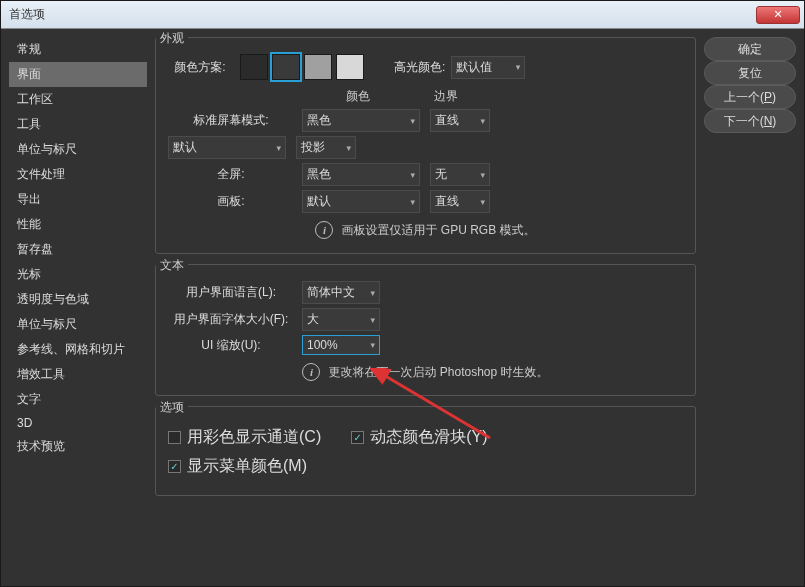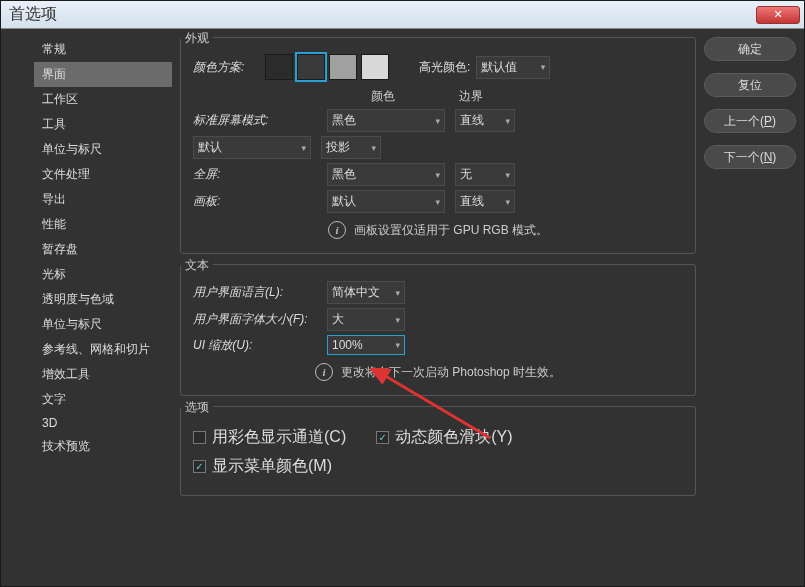--- a/index.html
+++ b/index.html
@@ -1,36 +1,36 @@
 <!DOCTYPE html>
 <html><head>
 <meta charset="utf-8">
 <style>
 * { box-sizing: border-box; margin: 0; padding: 0; font-family: "Microsoft YaHei", sans-serif; }
 body { background: #323232; width: 805px; height: 587px; overflow: hidden; }
 
 .window { width: 805px; height: 587px; background: #323232; border: 1px solid #1a1a1a; display: flex; flex-direction: column; }
 
 .titlebar { height: 28px; background: linear-gradient(to bottom, #e8f0f8, #d4e0ec); display: flex; align-items: center; justify-content: space-between; padding: 0 4px 0 8px; border-bottom: 1px solid #888; }
-.titlebar-title { font-size: 16px; color: #333; }
+.titlebar-title { font-size: 12px; color: #333; }
 .close-btn { width: 44px; height: 18px; background: linear-gradient(to bottom, #e77, #c43535); border: 1px solid #933; border-radius: 3px; display: flex; align-items: center; justify-content: center; color: #fff; font-size: 11px; cursor: pointer; }
 
-.main-area { flex: 1; display: flex; background: #323232; padding: 8px; gap: 8px; margin-left: 25px; }
+.main-area { flex: 1; display: flex; background: #323232; padding: 8px; gap: 8px; }
 
 .sidebar { width: 138px; background: #323232; }
 .sidebar-item { padding: 4px 8px; font-size: 12px; color: #ddd; cursor: pointer; }
 .sidebar-item.selected { background: #6b6b6b; }
 
 .content { flex: 1; display: flex; flex-direction: column; gap: 10px; }
 
 .panel { border: 1px solid #555; border-radius: 3px; padding: 10px 12px 14px 12px; position: relative; }
 .panel-title { position: absolute; top: -8px; left: 0; background: #323232; padding: 0 4px; font-size: 12px; color: #ccc; }
 
 .row { display: flex; align-items: center; margin: 4px 0; font-size: 12px; color: #ddd; }
-.row-label { text-align: left; width: 126px; margin-right: 8px; font-style: italic; }
+.row-label { text-align: center; width: 126px; margin-right: 8px; }
 
 .swatches { display: flex; gap: 4px; }
 .swatch { width: 28px; height: 26px; border: 1px solid #1a1a1a; cursor: pointer; }
 .swatch.selected { outline: 2px solid #2a9fd6; }
 
 .highlight-label { margin-left: 30px; margin-right: 6px; }
 .select { background: #3a3a3a; border: 1px solid #4b4b4b; color: #ddd; font-size: 12px; padding: 2px 4px; display: inline-flex; align-items: center; justify-content: space-between; cursor: pointer; }
 .select.w110 { width: 118px; }
 .select.w70 { width: 60px; }
 .select.highlighted { border: 1px solid #2a9fd6; }
@@ -42,21 +42,21 @@
 .col-h3 { width: 64px; text-align: center; }
 
 .info-row { display: flex; align-items: center; margin: 8px 0 0 0; justify-content: center; gap: 8px; font-size: 12px; color: #ccc; }
 .info-icon { width: 18px; height: 18px; border: 1.5px solid #bbb; border-radius: 50%; display: flex; align-items: center; justify-content: center; font-size: 11px; font-style: italic; font-family: Georgia, serif; font-weight: bold; color: #bbb; }
 
 .checkbox-row { display: flex; align-items: center; font-size: 16px; color: #ddd; gap: 6px; margin: 4px 0; }
 .checkbox { width: 13px; height: 13px; border: 1px solid #777; background: #2a2a2a; display: inline-flex; align-items: center; justify-content: center; font-size: 10px; color: #4aa; cursor: pointer; }
 .checkbox.checked::after { content: "✓"; color: #6cc; }
 .opt-flex { display: flex; gap: 30px; }
 
-.right-buttons { width: 92px; display: flex; flex-direction: column; gap: 12px; }
+.right-buttons { width: 92px; display: flex; flex-direction: column; gap: 0; }
 .rbtn { background: #4a4a4a; border: 1px solid #5b5b5b; border-radius: 12px; height: 24px; color: #ddd; font-size: 12px; display: flex; align-items: center; justify-content: center; cursor: pointer; }
 
 .arrow-annotation { position: absolute; pointer-events: none; z-index: 100; }
 .underline { text-decoration: underline; }
 </style>
 </head>
 <body>
 
 <div class="window">
   <div class="titlebar">

